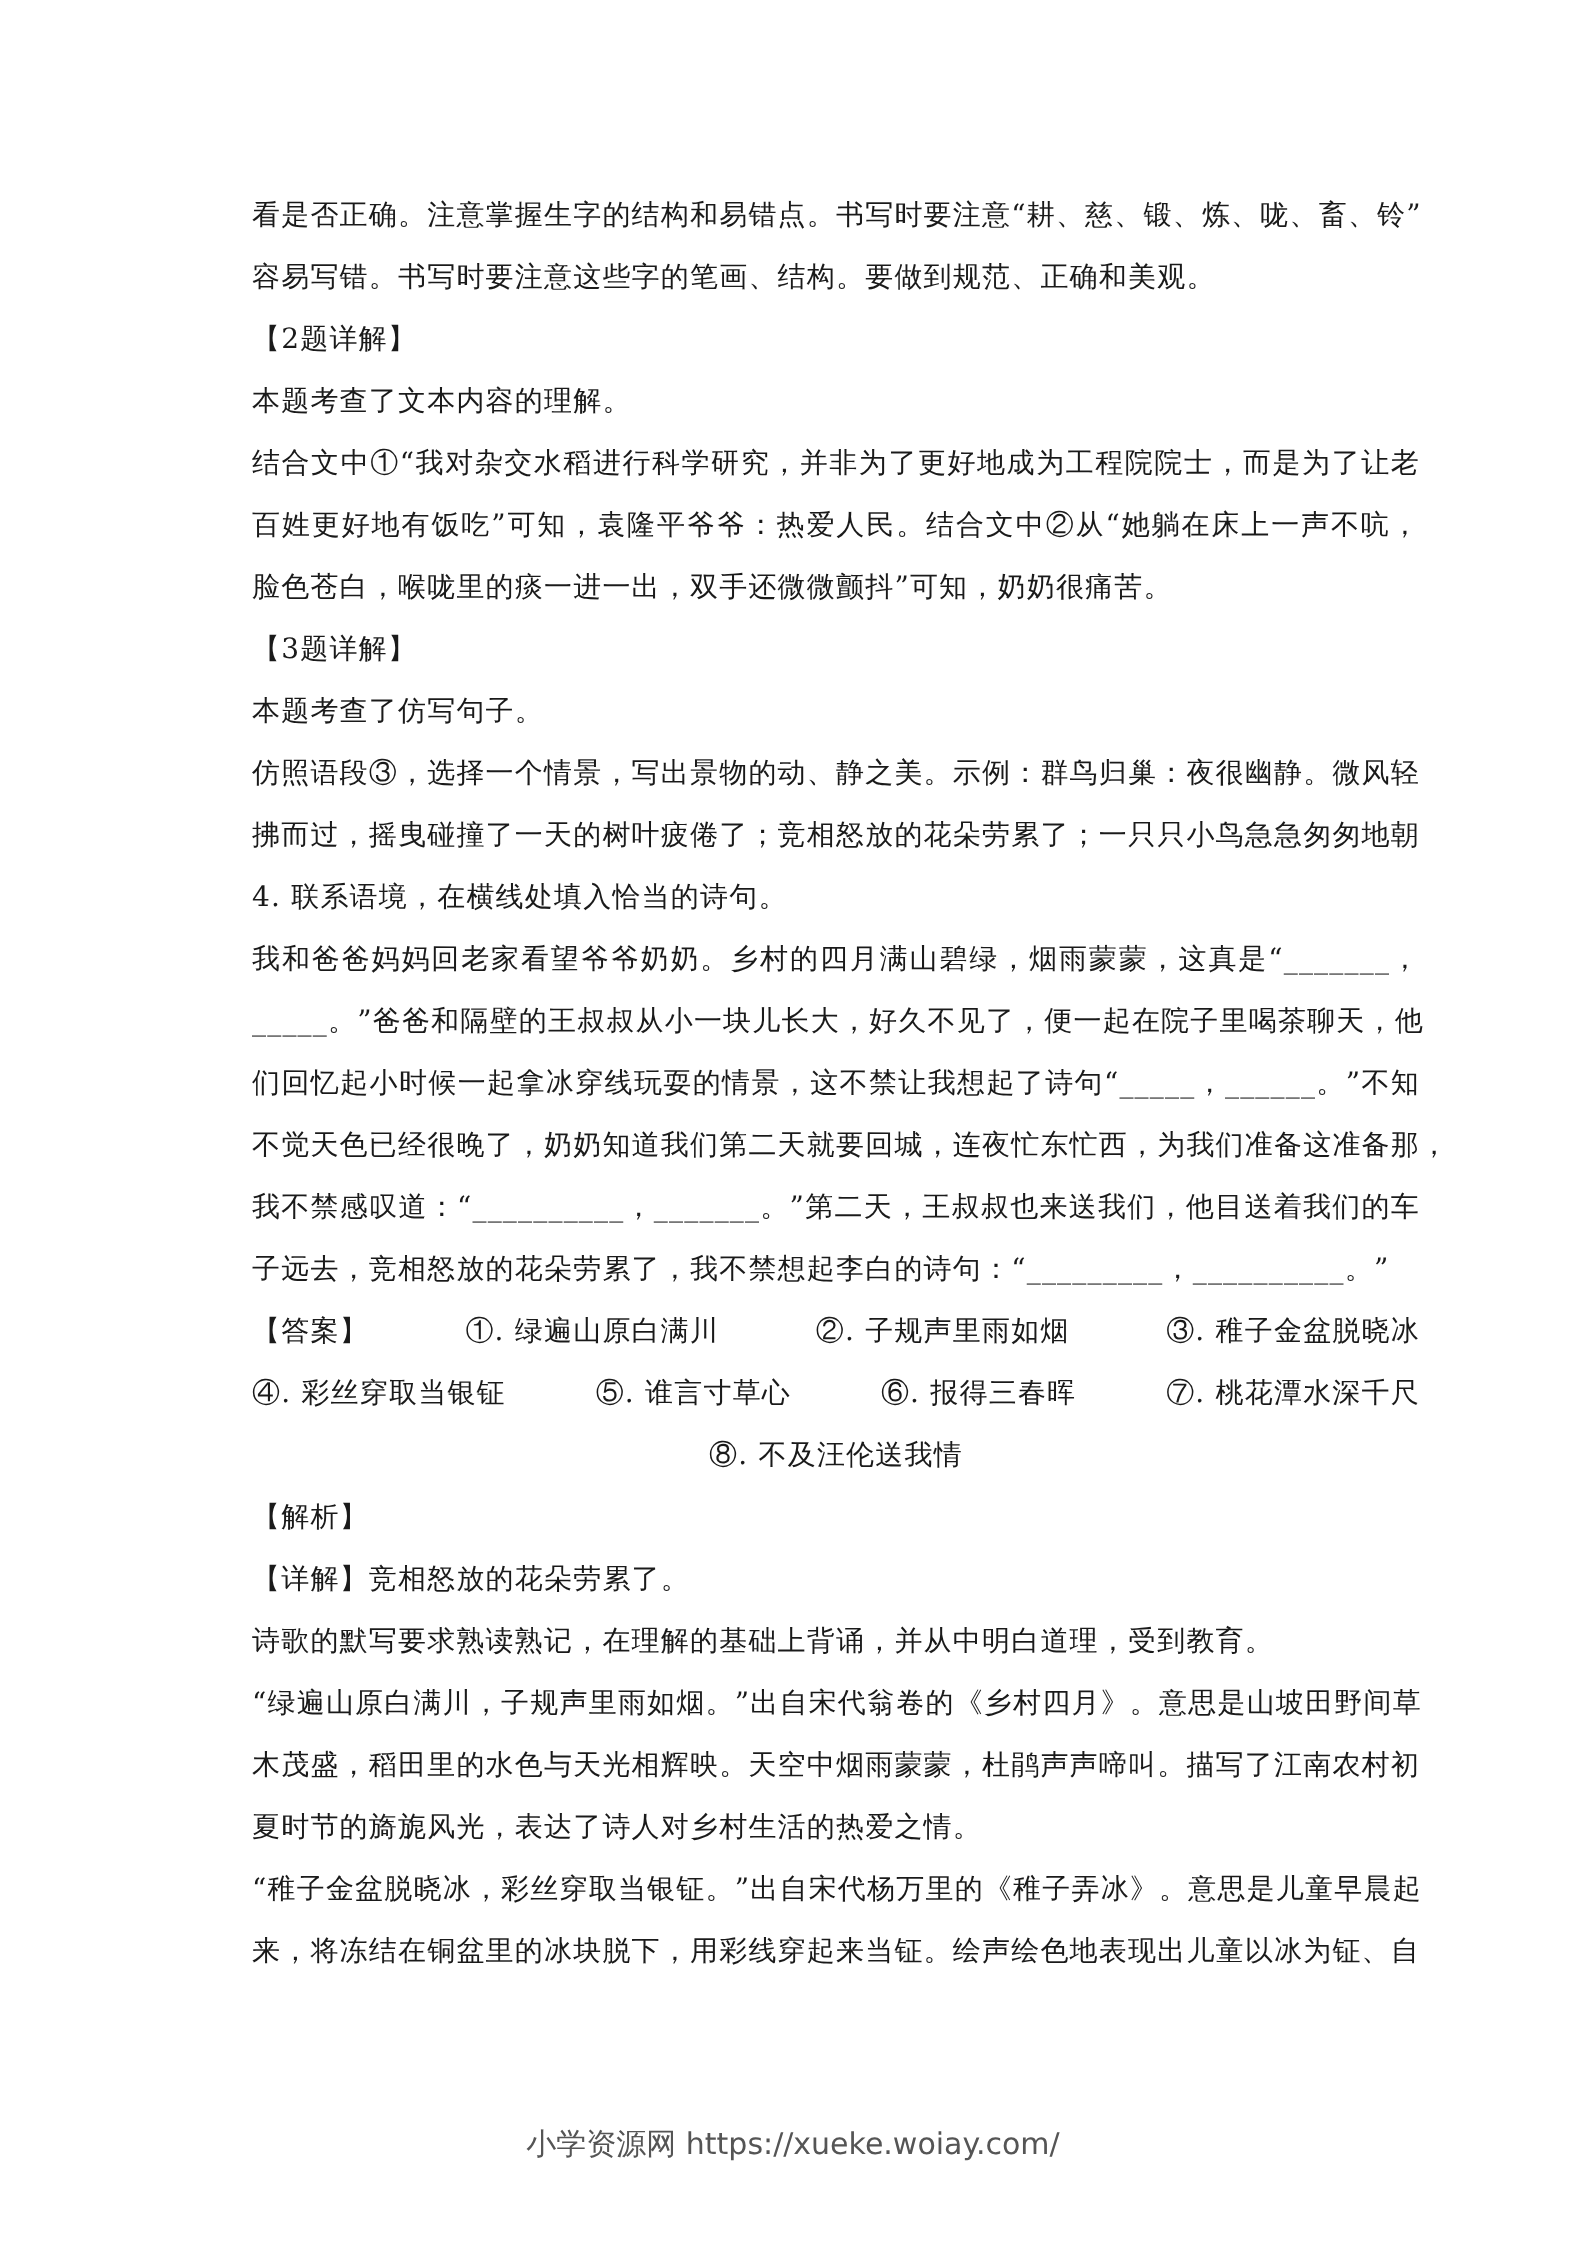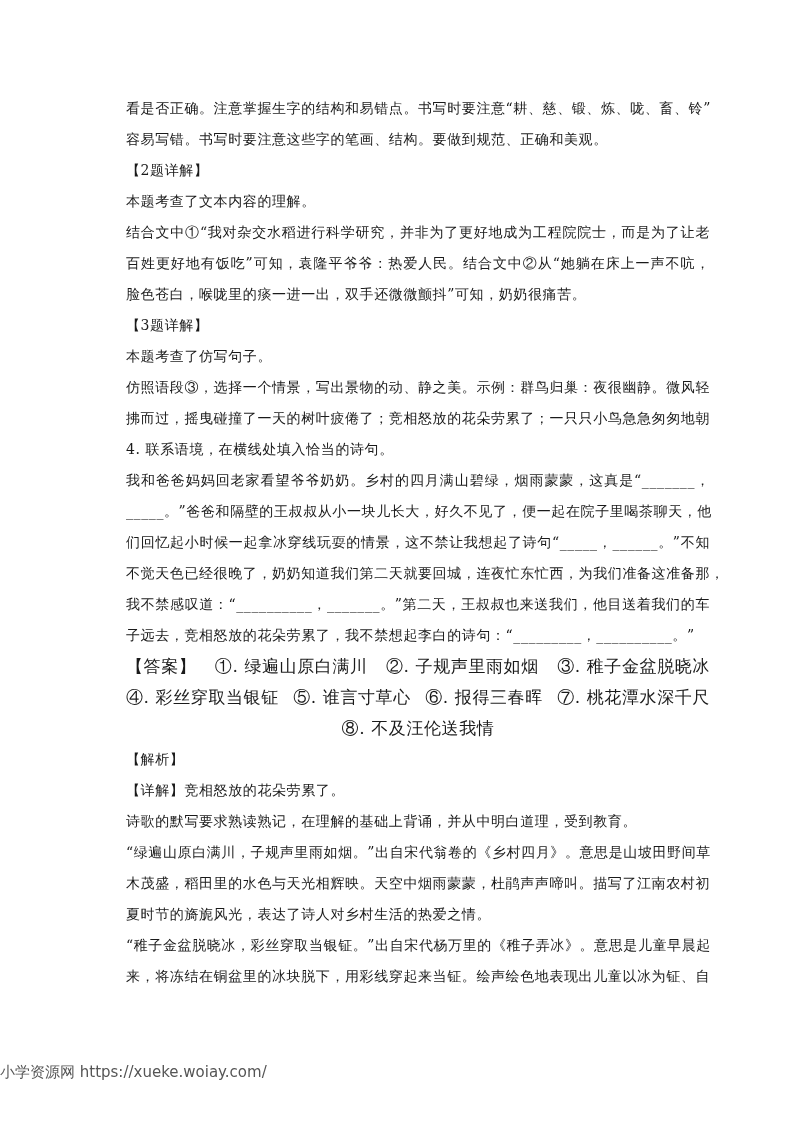--- a/index.html
+++ b/index.html
@@ -3,23 +3,23 @@
 <meta charset="utf-8">
 <style>
   html, body { margin: 0; padding: 0; background: #ffffff; }
   body { width: 793px; height: 1122px; position: relative; overflow: hidden;
          font-family: "DejaVu Serif", "Liberation Serif", serif; color: #1a1a1a; }
   .page { position: absolute; left: 126px; top: 93px; width: 584px; }
   .line { height: 31px; line-height: 31px; font-size: 14px; white-space: nowrap;
           letter-spacing: 0.6px; }
   .line.just { text-align: justify; text-align-last: justify; }
   .ans-row { display: flex; justify-content: space-between; height: 31px; line-height: 31px;
-             font-size: 17px; white-space: nowrap; letter-spacing: 0.6px; }
+             font-size: 14px; white-space: nowrap; letter-spacing: 0.6px; }
   .ans-row.left { justify-content: center; }
-  .footer { position: absolute; left: 0; width: 793px; top: 1063px; 
+  .footer { position: absolute; left: 0; width: 793px; top: 1063px; text-align: center;
             font-family: "DejaVu Sans", "Liberation Sans", sans-serif; font-size: 15px; color: #555; }
 </style>
 </head>
 <body>
 
 <div class="page">
   <div class="line just">看是否正确。注意掌握生字的结构和易错点。书写时要注意“耕、慈、锻、炼、咙、畜、铃”</div>
   <div class="line">容易写错。书写时要注意这些字的笔画、结构。要做到规范、正确和美观。</div>
   <div class="line">【2题详解】</div>
   <div class="line">本题考查了文本内容的理解。</div>

